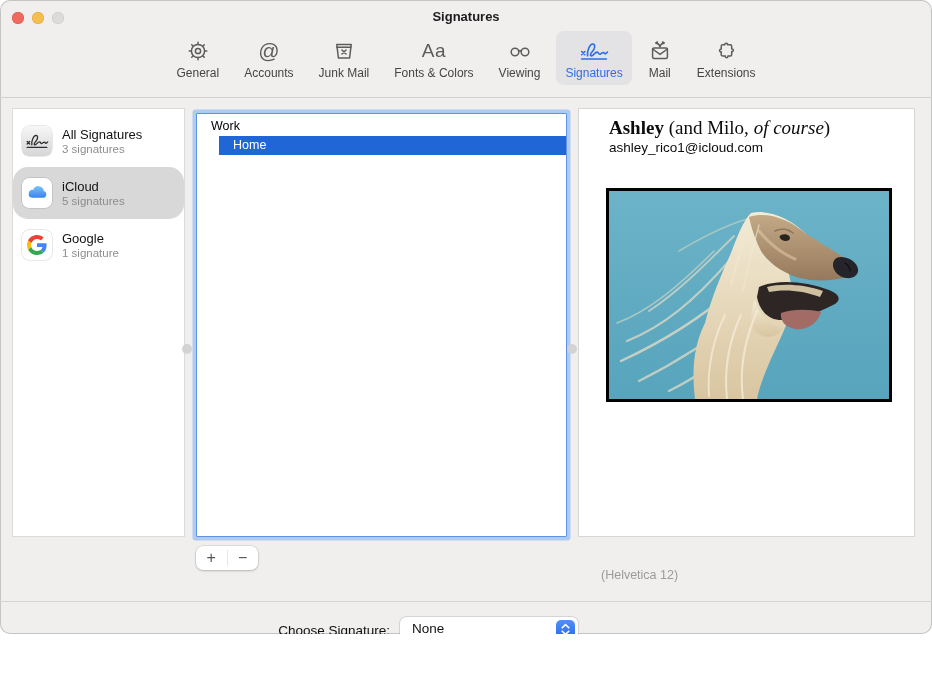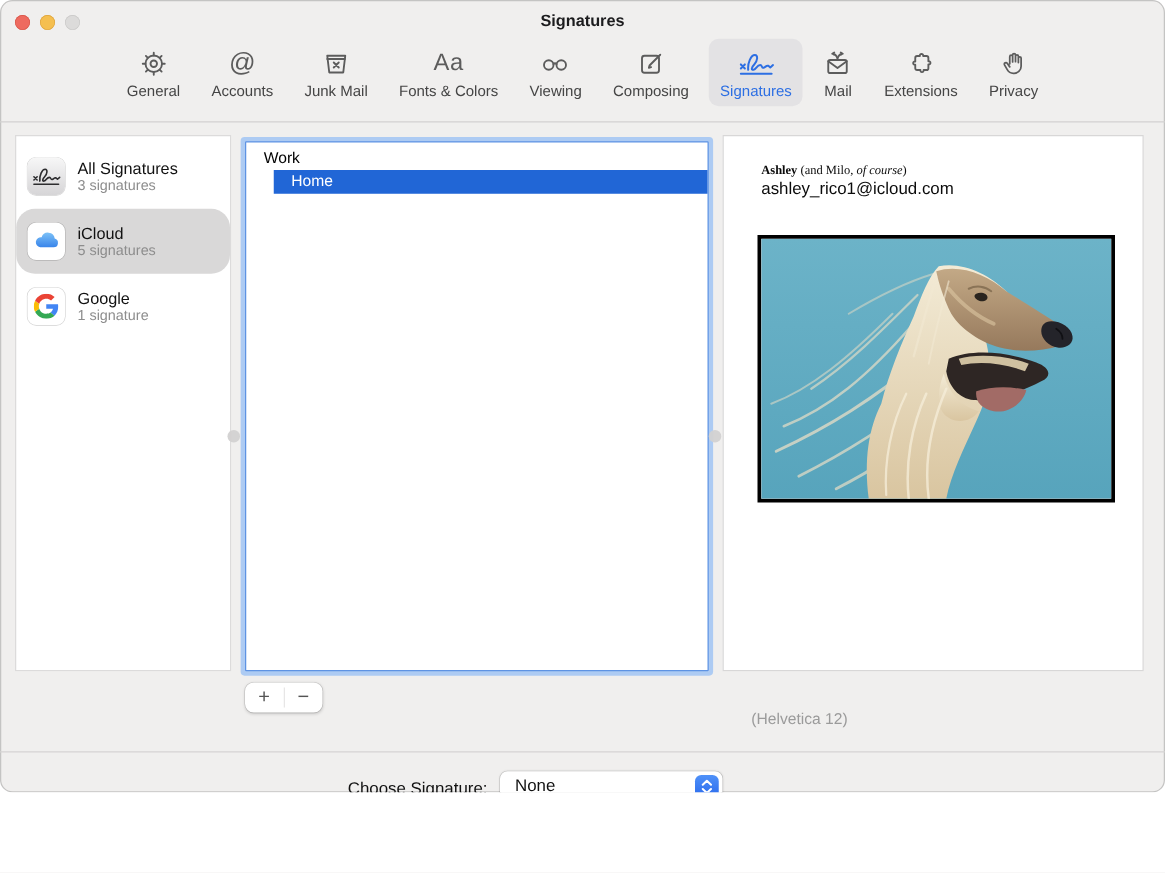--- a/index.html
+++ b/index.html
@@ -34,21 +34,21 @@
   .siglist{position:absolute;left:196px;top:113px;width:371px;height:424px;background:#fff;border:1px solid #5e93e3;box-shadow:0 0 0 3.5px #adcbf3;border-radius:1px;box-sizing:border-box;padding-top:3px;}
   .sigrow{height:19px;line-height:19px;font-size:12.5px;color:#000;padding-left:14px;}
   .sigrow.selected{background:#2166d6;color:#fff;margin-left:22px;}
   .handle{position:absolute;width:10px;height:10px;border-radius:50%;background:#d2d1d1;opacity:.95;z-index:5;}
   
   .addremove{position:absolute;left:196px;top:546px;width:62px;height:24px;background:#fff;border-radius:7px;box-shadow:0 0 0 .5px rgba(0,0,0,.14),0 1px 2.5px rgba(0,0,0,.18);display:flex;align-items:stretch;}
   .arbtn{flex:1;display:flex;align-items:center;justify-content:center;font-size:16px;color:#545454;}
   .arsep{width:1px;background:#e7e6e6;margin:4px 0;}
   
   .preview{position:absolute;left:578px;top:108px;width:337px;height:429px;background:#fff;border:1px solid #d8d7d7;box-sizing:border-box;}
-  .sigtext{margin:22px 0 0 30px;font-family:"Liberation Serif",serif;font-size:10px;color:#0b0b0b;}
+  .sigtext{margin:8px 0 0 30px;font-family:"Liberation Serif",serif;font-size:19px;color:#0b0b0b;}
   .sigtext .b{font-weight:bold;}
   .sigtext .i{font-style:italic;}
   .sigemail{margin:1px 12px 0 30px;font-size:13.5px;color:#0b0b0b;}
   .dogframe{position:absolute;left:27px;top:79px;width:280px;height:208px;border:3px solid #000;}
   .dogframe svg{display:block;}
   
   .cbrow{display:flex;align-items:center;gap:7px;}
   .checkbox{width:16px;height:16px;border-radius:4px;background:linear-gradient(#4f91f8,#2868ec);box-shadow:0 0 0 .5px rgba(0,0,0,.12);display:flex;align-items:center;justify-content:center;flex:none;}
   .cblabel{font-size:13.5px;color:#111;}
   .matchfont{position:absolute;left:578px;top:546px;}
@@ -110,29 +110,20 @@
     <div class="titem">
       <span class="ticon">
         <svg width="26" height="24" viewBox="0 0 26 24" fill="none" stroke="currentColor" stroke-width="1.5" stroke-linecap="round">
           <circle cx="8" cy="13" r="3.8"></circle>
             <circle cx="18" cy="13" r="3.8"></circle>
           <path d="M11.8 12.4q1.2-1.6 2.4 0"></path>
         </svg>
       </span>
       <span class="tlabel">Viewing</span>
     </div>
-    <div class="titem">
-      <span class="ticon">
-        <svg width="24" height="24" viewBox="0 0 24 24" fill="none" stroke="currentColor" stroke-width="1.5" stroke-linecap="round" stroke-linejoin="round">
-          <rect x="4.6" y="5.6" width="13.6" height="13.6" rx="2"></rect>
-          <path d="M10.6 13.4L19.2 4.8M10.6 13.4l-.5 1.8 1.8-.5"></path>
-        </svg>
-      </span>
-      <span class="tlabel">Composing</span>
-    </div>
     <div class="titem selected">
       <span class="ticon">
         <svg width="30" height="24" viewBox="0 0 28 20" fill="none" stroke="#2d6fe3" stroke-width="1.5" stroke-linecap="round" stroke-linejoin="round">
           <path d="M2.5 10.5l3 3M5.5 10.5l-3 3"></path>
           <path d="M8 14.5C7.5 9.5 10 3.5 13 3.5c2.5 0 2 4.5-.5 7-2 2-2.5 4.5-.5 4 2-.5 2.5-3.5 5-3.5 1.5 0 1 2.5 2.5 2 1.5-.5 2-2 3.5-1.5l1.5 1.3 2-1.8"></path>
           <path d="M2.5 17.5h23"></path>
         </svg>
       </span>
       <span class="tlabel">Signatures</span>
     </div>
@@ -147,28 +138,20 @@
       </span>
       <span class="tlabel">Mail</span>
     </div>
     <div class="titem">
       <span class="ticon">
         <svg width="24" height="24" viewBox="0 0 24 24" fill="none" stroke="currentColor" stroke-width="1.5" stroke-linecap="round" stroke-linejoin="round">
           <path d="M8.7 5.8h2.2c-.3-2.2 2.9-2.2 2.6 0h2.7c.9 0 1.5.6 1.5 1.5V10c2.2-.3 2.2 2.9 0 2.6v2.9c0 .9-.6 1.5-1.5 1.5h-2.3c.3 2.2-2.9 2.2-2.6 0H8.7c-.9 0-1.5-.6-1.5-1.5v-2.7c-2.2.3-2.2-2.9 0-2.6V7.3c0-.9.6-1.5 1.5-1.5z"></path>
         </svg>
       </span>
       <span class="tlabel">Extensions</span>
-    </div>
-    <div class="titem">
-      <span class="ticon">
-        <svg width="24" height="24" viewBox="0 0 24 24" fill="none" stroke="currentColor" stroke-width="1.4" stroke-linecap="round" stroke-linejoin="round">
-          <path d="M8.8 12V6.3a1.15 1.15 0 0 1 2.3 0v4.2M11.1 10.2V5a1.15 1.15 0 0 1 2.3 0v5.2M13.4 10.3V6a1.15 1.15 0 0 1 2.3 0v5M15.7 11V7.5a1.1 1.1 0 0 1 2.2 0V14a5.6 5.6 0 0 1-5.6 5.6h-.6a5.6 5.6 0 0 1-4.9-2.9l-2.2-3.8a1.25 1.25 0 0 1 2.15-1.25l2.05 2.85"></path>
-        </svg>
-      </span>
-      <span class="tlabel">Privacy</span>
     </div>
   </div>
   <div class="tb-divider"></div>
 
   <div class="sidebar">
     <div class="acct">
       <span class="acct-icon allsig">
         <svg width="24" height="18" viewBox="0 0 28 20" fill="none" stroke="#2d2d2f" stroke-width="1.5" stroke-linecap="round" stroke-linejoin="round">
           <path d="M2.5 10.5l3 3M5.5 10.5l-3 3"></path>
           <path d="M8 14.5C7.5 9.5 10 3.5 13 3.5c2.5 0 2 4.5-.5 7-2 2-2.5 4.5-.5 4 2-.5 2.5-3.5 5-3.5 1.5 0 1 2.5 2.5 2 1.5-.5 2-2 3.5-1.5l1.5 1.3 2-1.8"></path>

